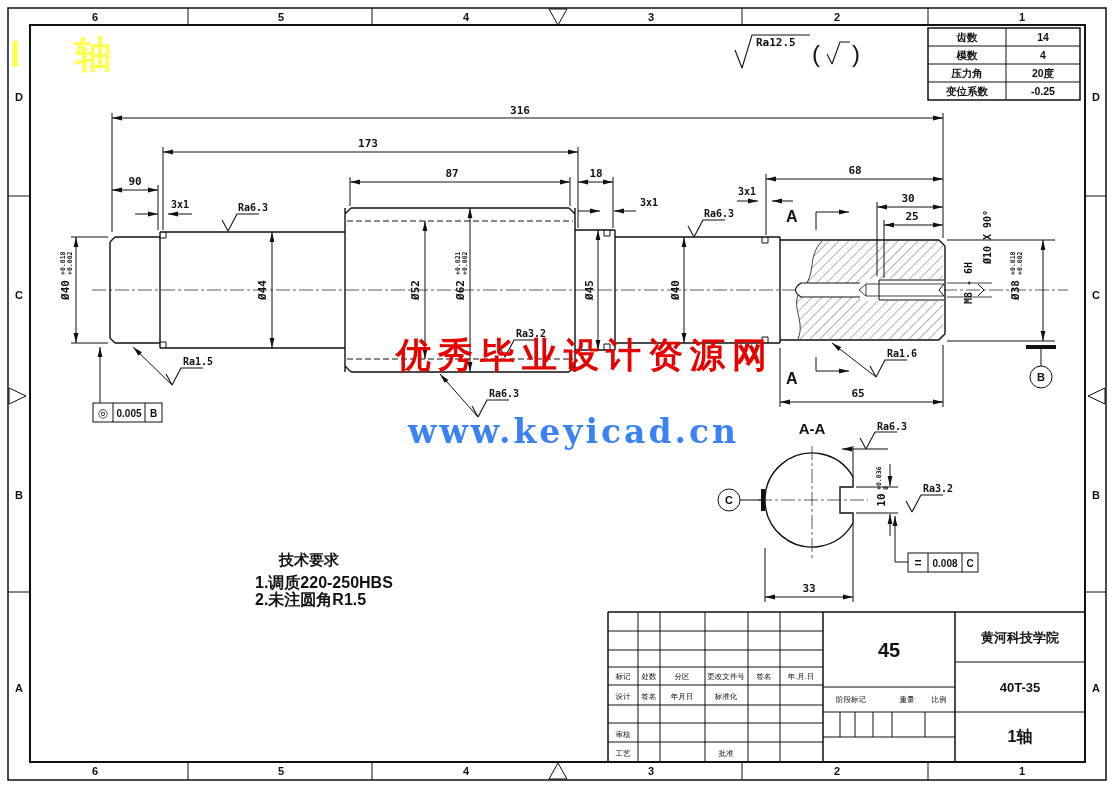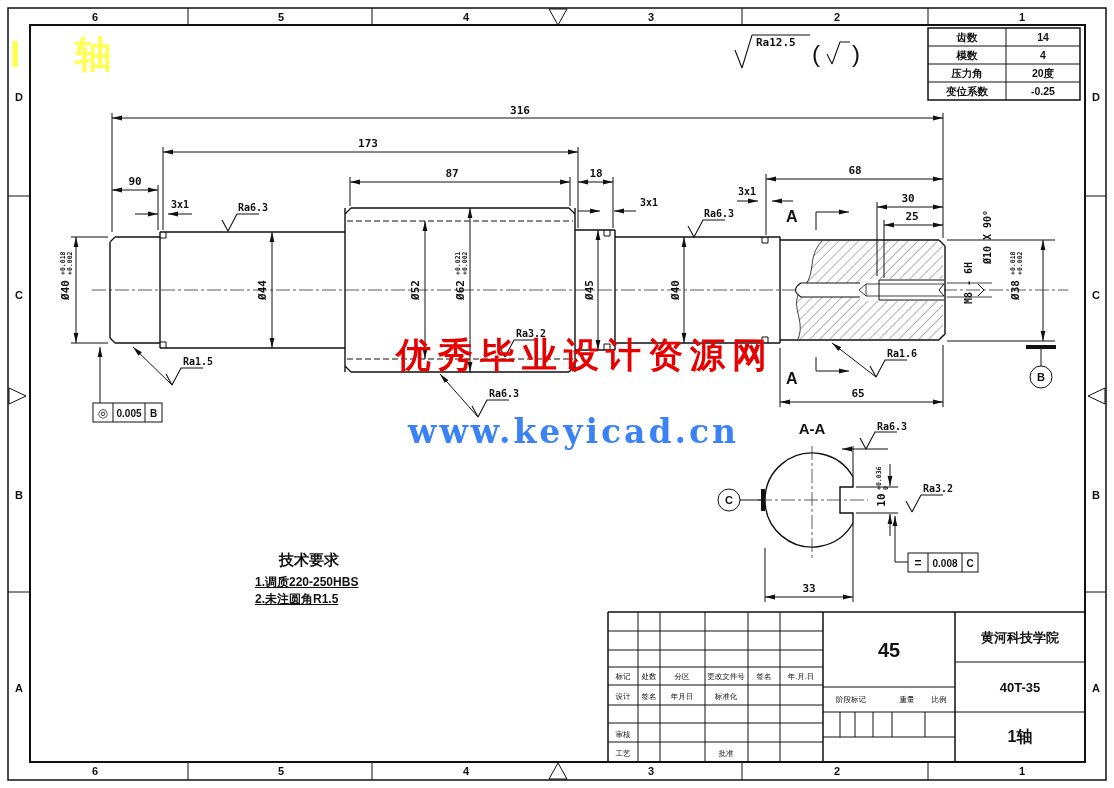--- a/index.html
+++ b/index.html
@@ -22,21 +22,21 @@
   .frameln{stroke:#111;stroke-width:2;fill:none;}
   .outln{stroke:#111;stroke-width:1.5;fill:none;}
   .overlay-title{position:absolute;left:10px;top:30px;font-size:37px;font-weight:bold;
                  letter-spacing:22px;white-space:nowrap;}
   .wm1{position:absolute;left:396px;top:332px;font-size:35px;font-weight:bold;letter-spacing:7px;
        font-family:"Liberation Serif",serif;white-space:nowrap;}
   .wm2{position:absolute;left:408px;top:412px;font-size:33px;font-weight:bold;letter-spacing:3px;
        font-family:"DejaVu Serif",serif;white-space:nowrap;}
   .techreq{position:absolute;left:255px;top:551px;font-weight:bold;}
   .techreq .tr-title{font-size:15px;margin-left:24px;margin-bottom:4px;}
-  .techreq .tr-item{font-size:12px;line-height:17px;text-decoration:underline;}
+  .techreq .tr-item{font-size:16px;line-height:17px;}
   .bmark{position:absolute;font-size:11px;font-weight:bold;transform:translate(-50%,-50%);}
 </style>
 </head>
 <body>
 
 <div class="canvas">
 
 <svg width="1114" height="788" viewBox="0 0 1114 788">
   <defs>
     <marker id="arr" markerWidth="11" markerHeight="8" refX="10" refY="3" orient="auto-start-reverse" markerUnits="userSpaceOnUse">

